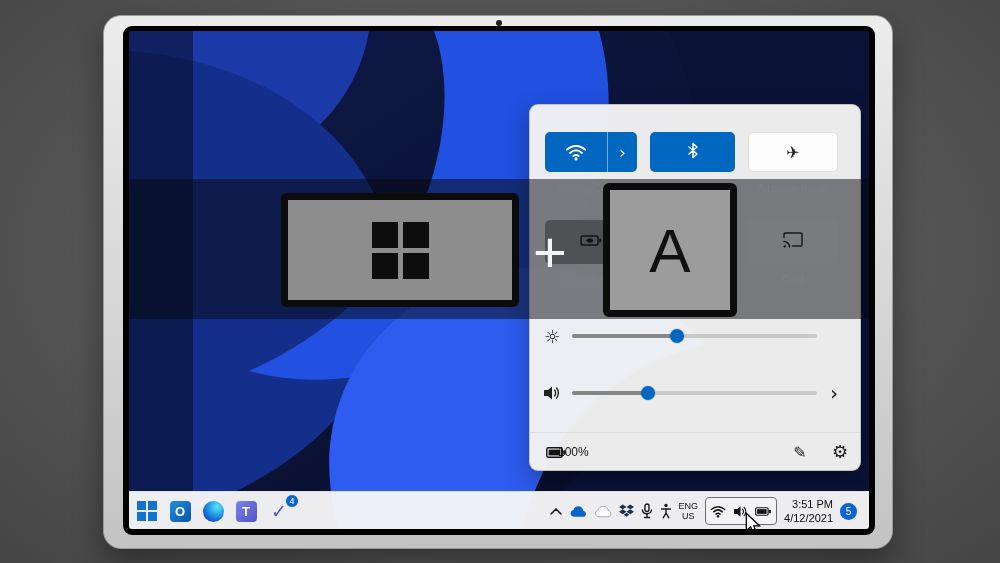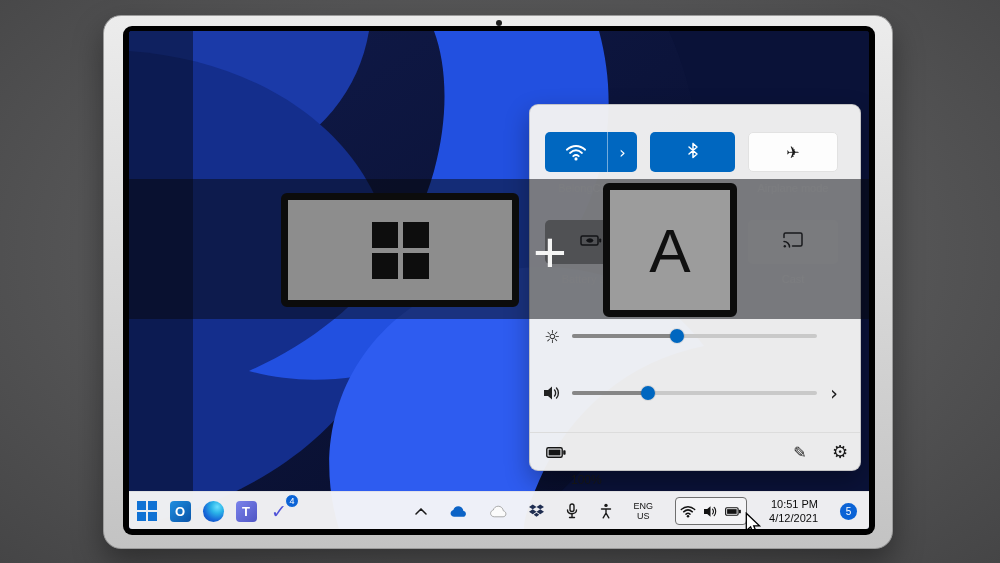--- a/index.html
+++ b/index.html
@@ -60,21 +60,21 @@
   .appsq{width:21px;height:21px;border-radius:4px;display:flex;align-items:center;justify-content:center;
          color:#fff;font-size:13px;font-weight:bold;}
   .outlook{background:linear-gradient(135deg,#1e8fe0,#0a53a8);}
   .teams{background:linear-gradient(135deg,#7b83eb,#4f55c4);}
   .edge-circ{width:21px;height:21px;border-radius:50%;
              background:radial-gradient(circle at 68% 28%, #6ae0ff 0%, #2ab3e8 30%, #1766d8 65%, #0d47b0 100%);}
   .check-glyph{font-size:19px;font-weight:bold;color:#4f52d8;}
   .badge{position:absolute;width:14px;height:14px;border-radius:50%;background:#0b63d6;border:1.5px solid #f3f3f3;
          color:#fff;font-size:9px;display:flex;align-items:center;justify-content:center;}
   .todo-badge{top:-5px;right:-8px;}
-  .tb-tray{position:absolute;right:12px;top:0;height:38px;display:flex;align-items:center;gap:22px;}
+  .tb-tray{position:absolute;right:12px;top:0;height:38px;display:flex;align-items:center;gap:7px;}
   .tray-ic{display:flex;align-items:center;justify-content:center;cursor:default;}
   .lang{display:flex;flex-direction:column;align-items:center;line-height:1.15;font-size:9px;color:#111;}
   .qs-tray-box{width:72px;height:28px;border:1px solid #6f6f6f;border-radius:4px;background:rgba(255,255,255,.4);
                display:flex;align-items:center;justify-content:center;gap:7px;}
   .clock{display:flex;flex-direction:column;align-items:flex-end;line-height:1.3;font-size:11px;color:#0b0b0b;}
   .notif-badge{position:relative;width:17px;height:17px;border-radius:50%;background:#0b63d6;color:#fff;
                font-size:10px;display:flex;align-items:center;justify-content:center;}
 
   .cursor{position:absolute;left:615px;top:481px;z-index:30;}
 </style>
@@ -179,21 +179,21 @@
 
         <div class="qs-divider"></div>
 
         <span class="qs-icon" style="left:15px;top:340px;width:22px;height:14px;">
           <svg width="21" height="13" viewBox="0 0 21 13" fill="none" stroke="#141414" stroke-width="1.4">
             <rect x="0.8" y="1.8" width="15.4" height="9.4" rx="1.5"></rect>
             <rect x="2.6" y="3.6" width="11.8" height="5.8" fill="#141414" stroke="none"></rect>
             <rect x="17.2" y="4.3" width="2.4" height="4.4" rx="0.8" fill="#141414" stroke="none"></rect>
           </svg>
         </span>
-        <span class="qs-foot-text" style="left:41px;top:340px;margin-top:28px;">100%</span>
+        <span class="qs-foot-text" style="left:28px;top:340px;">100%</span>
         <span class="qs-icon glyph" style="left:260px;top:336px;width:20px;height:22px;font-size:16px;">✎</span>
         <span class="qs-icon glyph" style="left:299px;top:334px;width:22px;height:24px;font-size:18px;">⚙</span>
       </div>
 
       <div class="band">
         <div class="keycap win-key">
           <div class="winlogo">
             <div></div>
               <div></div>
               <div></div>
@@ -288,21 +288,21 @@
             </span>
             <span class="tray-ic">
               <svg width="17" height="11" viewBox="0 0 21 13" fill="none" stroke="#141414" stroke-width="1.4">
                 <rect x="0.8" y="1.8" width="15.4" height="9.4" rx="1.5"></rect>
                 <rect x="2.6" y="3.6" width="11.8" height="5.8" fill="#141414" stroke="none"></rect>
                 <rect x="17.2" y="4.3" width="2.4" height="4.4" rx="0.8" fill="#141414" stroke="none"></rect>
               </svg>
             </span>
           </span>
           <span class="clock">
-            <span>10:51 PM</span>
+            <span>3:51 PM</span>
             <span>4/12/2021</span>
           </span>
           <span class="notif-badge">5</span>
         </div>
       </div>
 
       <span class="cursor">
         <svg width="19" height="24" viewBox="0 0 14 20">
           <path d="M1 1 L1 15.5 L4.6 12.4 L6.9 18.2 L9.5 17.1 L7.2 11.5 L12 11.5 Z" fill="#fff" stroke="#000" stroke-width="1.1"></path>
         </svg>

